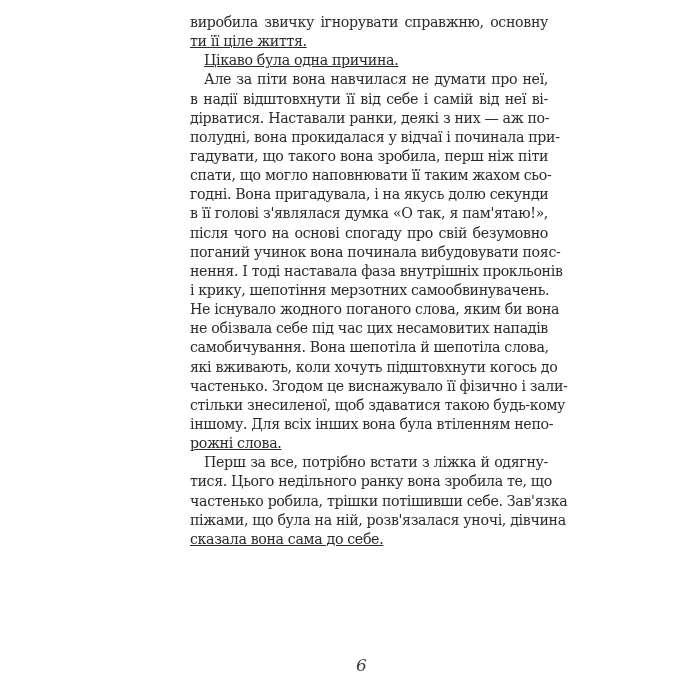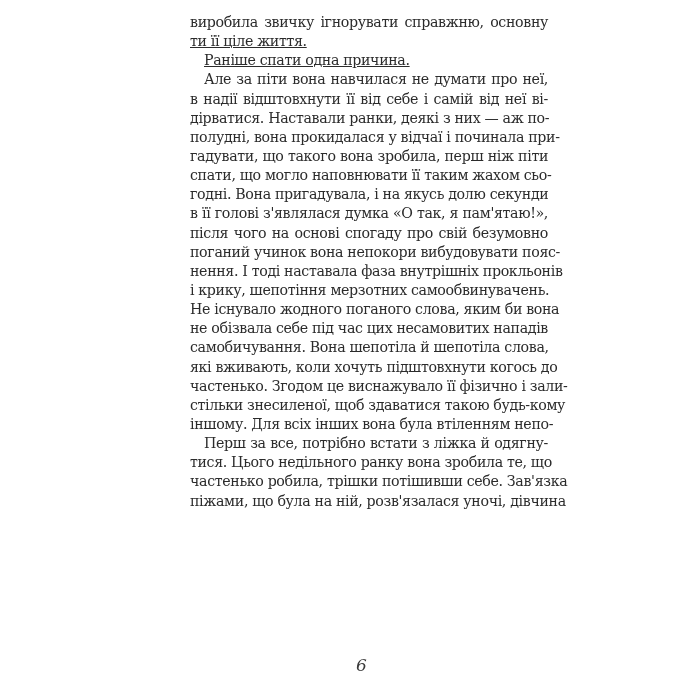--- a/index.html
+++ b/index.html
@@ -54,39 +54,41 @@
       color: #3a3a3a;
     }
   </style>
 </head>
 <body>
 
 <div class="page">
   <div class="text-block">
     <span class="line">виробила звичку ігнорувати справжню, основну</span>
     <span class="line last">ти її ціле життя.</span>
-    <span class="line indent last">Раніше спати одна причина.</span>
+    <span class="line indent last">Цікаво була одна причина.</span>
     <span class="line indent">Але за піти вона навчилася не думати про неї,</span>
     <span class="line">в надії відштовхнути її від себе і самій від неї ві-</span>
     <span class="line">дірватися. Наставали ранки, деякі з них — аж по-</span>
     <span class="line">полудні, вона прокидалася у відчаї і починала при-</span>
     <span class="line">гадувати, що такого вона зробила, перш ніж піти</span>
     <span class="line">спати, що могло наповнювати її таким жахом сьо-</span>
     <span class="line">годні. Вона пригадувала, і на якусь долю секунди</span>
     <span class="line">в її голові з'являлася думка «О так, я пам'ятаю!»,</span>
     <span class="line">після чого на основі спогаду про свій безумовно</span>
-    <span class="line">поганий учинок вона непокори вибудовувати пояс-</span>
+    <span class="line">поганий учинок вона починала вибудовувати пояс-</span>
     <span class="line">нення. І тоді наставала фаза внутрішніх прокльонів</span>
     <span class="line">і крику, шепотіння мерзотних самообвинувачень.</span>
     <span class="line">Не існувало жодного поганого слова, яким би вона</span>
     <span class="line">не обізвала себе під час цих несамовитих нападів</span>
     <span class="line">самобичування. Вона шепотіла й шепотіла слова,</span>
     <span class="line">які вживають, коли хочуть підштовхнути когось до</span>
     <span class="line">частенько. Згодом це виснажувало її фізично і зали-</span>
     <span class="line">стільки знесиленої, щоб здаватися такою будь-кому</span>
     <span class="line">іншому. Для всіх інших вона була втіленням непо-</span>
+    <span class="line last">рожні слова.</span>
     <span class="line indent">Перш за все, потрібно встати з ліжка й одягну-</span>
     <span class="line">тися. Цього недільного ранку вона зробила те, що</span>
     <span class="line">частенько робила, трішки потішивши себе. Зав'язка</span>
     <span class="line">піжами, що була на ній, розв'язалася уночі, дівчина</span>
+    <span class="line last">сказала вона сама до себе.</span>
   </div>
   <div class="page-number">6</div>
 </div>
 
 </body></html>

